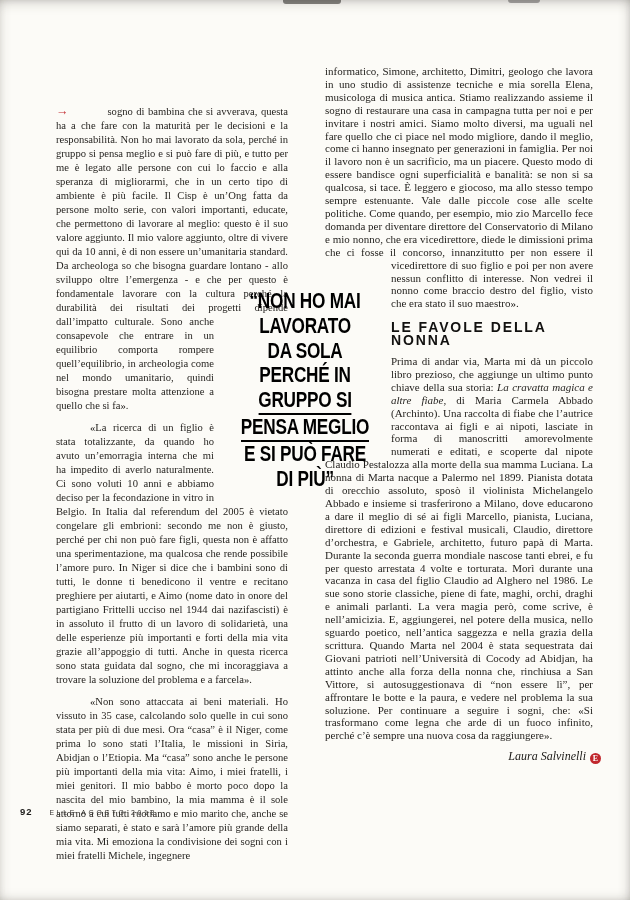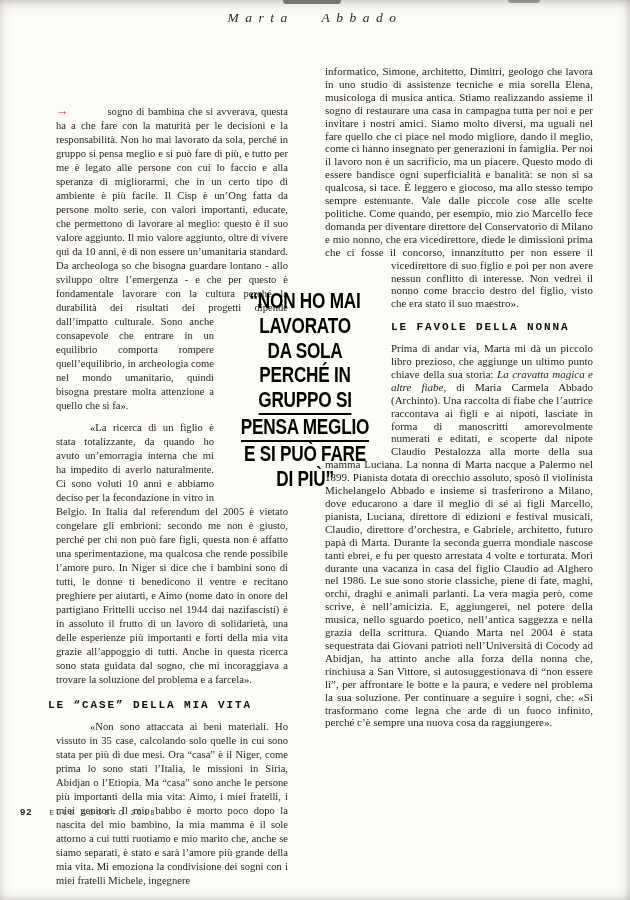--- a/index.html
+++ b/index.html
@@ -13,21 +13,21 @@
   .mark1{left:283px;top:0;width:58px;height:4px;}
   .mark2{left:508px;top:0;width:32px;height:3px;opacity:.7;}
   .masthead{position:absolute;top:10px;left:0;right:0;text-align:center;
             font-style:italic;font-size:13.5px;letter-spacing:6.5px;word-spacing:18px;color:#2b2926;}
   .col{position:absolute;text-align:justify;}
   .col-left{left:48px;top:96px;width:248px;font-size:10.6px;line-height:14px;}
   .col-right{left:317px;top:57px;width:284px;font-size:11px;line-height:12.9px;}
   .para{margin:8px;}
   .indent{text-indent:34px;}
   .arrow{color:#c1272d;font-weight:bold;font-size:12.5px;margin-right:40px;letter-spacing:-1px;}
-  .section-h{font-family:Liberation Mono, monospace;font-size:11px;font-weight:700;
+  .section-h{font-family:Liberation Sans, sans-serif;font-size:14px;font-weight:700;
              letter-spacing:1.9px;color:#121110;margin:11px 0 5px 0;text-align:left;}
   .qspacer-left{float:right;width:74px;height:185px;}
   .qspacer-right{float:left;width:66px;height:190px;}
   .pull-quote{position:absolute;left:203px;top:289px;width:204px;
               transform:scaleX(.8);transform-origin:50% 0;
               text-align:center;font-family:"Liberation Sans",sans-serif;font-weight:700;
               font-size:21.5px;line-height:24.8px;letter-spacing:-.3px;color:#000;}
   .pq-line{display:block;white-space:nowrap;}
   .pq-line .t{display:inline-block;}
   .pq-line.u .t{border-bottom:2px solid #000;}
@@ -42,35 +42,34 @@
   .folio .mag{font-size:6.8px;letter-spacing:2.7px;margin-left:17px;color:#33312e;}
 </style>
 </head>
 <body>
 
 <div class="page">
 
   <div class="scan-mark mark1"></div>
   <div class="scan-mark mark2"></div>
 
-  <div class="masthead">Marta Abbado</div>
 
   <div class="col col-left">
     <p class="para"><span class="arrow">→</span><span>sogno di bambina che si avverava, questa ha a che fare con la maturità per le decisioni e la responsabilità. Non ho mai lavorato da sola, perché in gruppo si pensa meglio e si può fare di più, e tutto per me è legato alle persone con cui lo faccio e alla speranza di migliorarmi, che in un certo tipo di ambiente è più facile. Il Cisp è un’Ong fatta da persone molto serie, con valori importanti, educate, che permettono di lavorare al meglio: questo è il suo valore aggiunto. Il mio valore aggiunto, oltre di vivere qui da 10 anni, è di non essere un’umanitaria standard. Da archeologa so che bisogna guardare lontano - allo sviluppo oltre l’emergenza - e che per questo è fondamentale lavorare con la cultura perché la durabilità dei risultati dei progetti dipende</span>
       <span class="qspacer-left"></span><span>dall’impatto culturale. Sono anche consapevole che entrare in un equilibrio comporta rompere quell’equilibrio, in archeologia come nel mondo umanitario, quindi bisogna prestare molta attenzione a quello che si fa».</span></p>
     <p class="para indent">«La ricerca di un figlio è stata totalizzante, da quando ho avuto un’emorragia interna che mi ha impedito di averlo naturalmente. Ci sono voluti 10 anni e abbiamo deciso per la fecondazione in vitro in Belgio. In Italia dal referendum del 2005 è vietato congelare gli embrioni: secondo me non è giusto, perché per chi non può fare figli, questa non è affatto una sperimentazione, ma qualcosa che rende possibile l’amore puro. In Niger si dice che i bambini sono di tutti, le donne ti benedicono il ventre e recitano preghiere per aiutarti, e Aimo (nome dato in onore del partigiano Frittelli ucciso nel 1944 dai nazifascisti) è in assoluto il frutto di un lavoro di solidarietà, una delle esperienze più importanti e forti della mia vita grazie all’appoggio di tutti. Anche in questa ricerca sono stata guidata dal sogno, che mi incoraggiava a trovare la soluzione del problema e a farcela».</p>
-    <h3 class="section-h">LE “CASE” DELLA MIA VITA</h3>
     <p class="para indent">«Non sono attaccata ai beni materiali. Ho vissuto in 35 case, calcolando solo quelle in cui sono stata per più di due mesi. Ora “casa” è il Niger, come prima lo sono stati l’Italia, le missioni in Siria, Abidjan o l’Etiopia. Ma “casa” sono anche le persone più importanti della mia vita: Aimo, i miei fratelli, i miei genitori. Il mio babbo è morto poco dopo la nascita del mio bambino, la mia mamma è il sole attorno a cui tutti ruotiamo e mio marito che, anche se siamo separati, è stato e sarà l’amore più grande della mia vita. Mi emoziona la condivisione dei sogni con i miei fratelli Michele, ingegnere</p>
   </div>
 
   <div class="col col-right">
     <p class="para"><span>informatico, Simone, architetto, Dimitri, geologo che lavora in uno studio di assistenze tecniche e mia sorella Elena, musicologa di musica antica. Stiamo realizzando assieme il sogno di restaurare una casa in campagna tutta per noi e per invitare i nostri amici. Siamo molto diversi, ma uguali nel fare quello che ci piace nel modo migliore, dando il meglio, come ci hanno insegnato per generazioni in famiglia. Per noi il lavoro non è un sacrificio, ma un piacere. Questo modo di essere bandisce ogni superficialità e banalità: se non si sa qualcosa, si tace. È leggero e giocoso, ma allo stesso tempo sempre estenuante. Vale dalle piccole cose alle scelte politiche. Come quando, per esempio, mio zio Marcello fece domanda per diventare direttore del Conservatorio di Milano e mio nonno, che era vicedirettore, diede le dimissioni prima che ci fosse il concorso, innanzitutto per non essere il vicedirettore di suo figlio e poi per non</span>
       <span class="qspacer-right"></span><span>avere nessun conflitto di interesse. Non vedrei il nonno come braccio destro del figlio, visto che era stato il suo maestro».</span></p>
     <h3 class="section-h">LE FAVOLE DELLA NONNA</h3>
     <p class="para"><span>Prima di andar via, Marta mi dà un piccolo libro prezioso, che aggiunge un ultimo punto chiave della sua storia: </span><span class="book-title">La cravatta magica e altre fiabe</span><span>, di Maria Carmela Abbado (Archinto). Una raccolta di fiabe che l’autrice raccontava ai figli e ai nipoti, lasciate in forma di manoscritti amorevolmente numerati e editati, e scoperte dal nipote Claudio Pestalozza alla morte della sua mamma Luciana. La nonna di Marta nacque a Palermo nel 1899. Pianista dotata di orecchio assoluto, sposò il violinista Michelangelo Abbado e insieme si trasferirono a Milano, dove educarono a dare il meglio di sé ai figli Marcello, pianista, Luciana, direttore di edizioni e festival musicali, Claudio, direttore d’orchestra, e Gabriele, architetto, futuro papà di Marta. Durante la seconda guerra mondiale nascose tanti ebrei, e fu per questo arrestata 4 volte e torturata. Morì durante una vacanza in casa del figlio Claudio ad Alghero nel 1986. Le sue sono storie classiche, piene di fate, maghi, orchi, draghi e animali parlanti. La vera magia però, come scrive, è nell’amicizia. E, aggiungerei, nel potere della musica, nello sguardo poetico, nell’antica saggezza e nella grazia della scrittura. Quando Marta nel 2004 è stata sequestrata dai Giovani patrioti nell’Università di Cocody ad Abidjan, ha attinto anche alla forza della nonna che, rinchiusa a San Vittore, si autosuggestionava di “non essere lì”, per affrontare le botte e la paura, e vedere nel problema la sua soluzione. Per continuare a seguire i sogni, che: «Si trasformano come legna che arde di un fuoco infinito, perché c’è sempre una nuova cosa da raggiungere».</span></p>
+    <div class="byline"><span>Laura Salvinelli</span><span class="endmark">E</span></div>
   </div>
 
   <div class="pull-quote">
     <span class="pq-line"><span class="t">“NON HO MAI</span></span>
     <span class="pq-line"><span class="t">LAVORATO</span></span>
     <span class="pq-line"><span class="t">DA SOLA</span></span>
     <span class="pq-line"><span class="t">PERCHÉ IN</span></span>
     <span class="pq-line u"><span class="t">GRUPPO SI</span></span>
     <span class="pq-line u"><span class="t">PENSA MEGLIO</span></span>
     <span class="pq-line"><span class="t">E SI PUÒ FARE</span></span>

